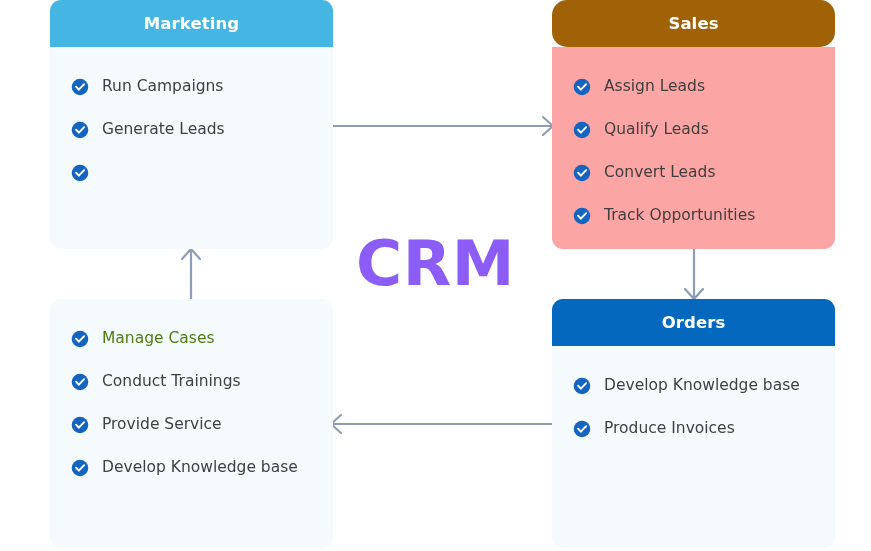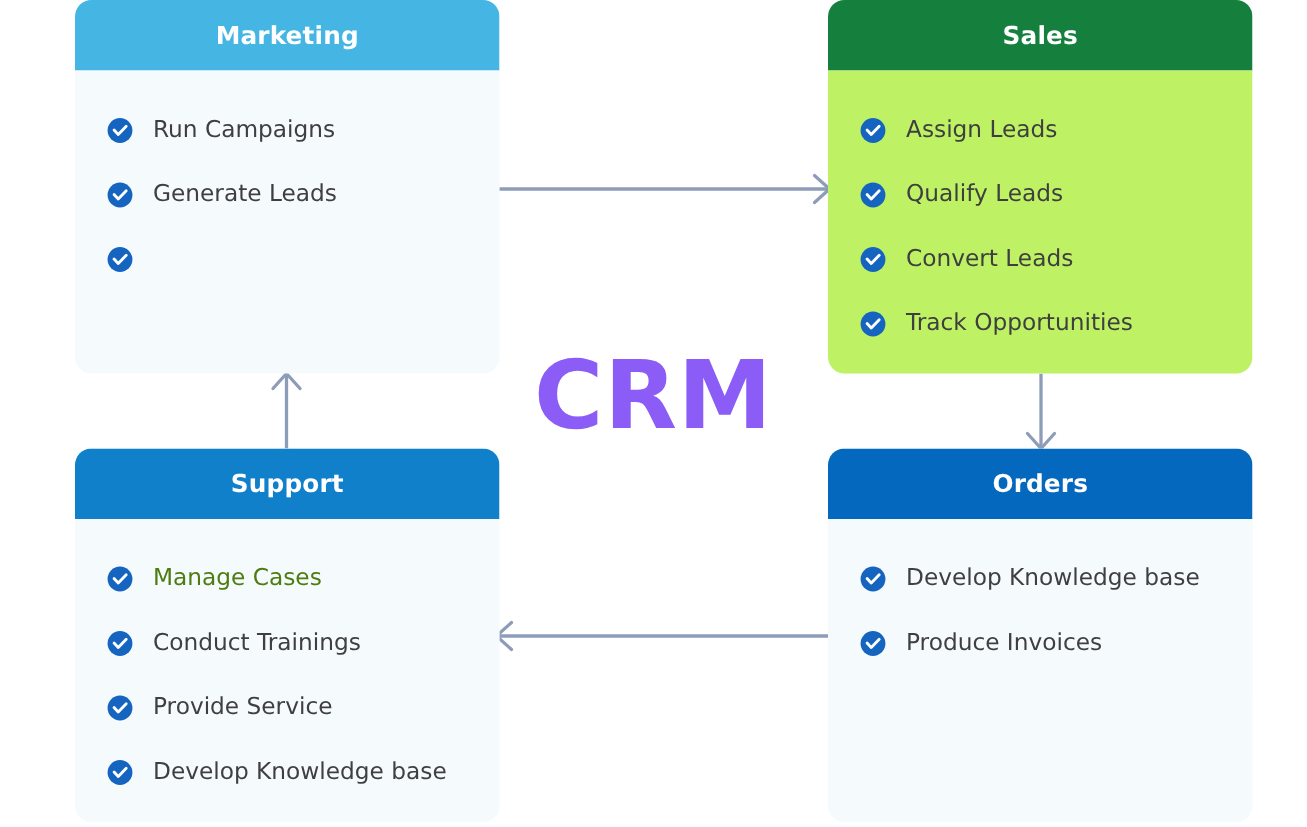--- a/index.html
+++ b/index.html
@@ -152,24 +152,24 @@
           <svg class="check-icon" viewBox="0 0 20 20">
             <circle cx="10" cy="10" r="9.2" fill="#1565c0"></circle>
             <polyline points="5.6,9.6 8.7,13.0 14.6,6.9" fill="none" stroke="#ffffff" stroke-width="2.1" stroke-linecap="round" stroke-linejoin="round"></polyline>
           </svg>
         </li>
       </ul>
     </div>
   </div>
 
   <div class="card card-sales" style="background-color: rgb(245, 250, 253);">
-    <div class="card-header" style="background: #15803d;">
+    <div class="card-header" style="background: #a16207; border-radius: 15px;">
       <span>Sales</span>
     </div>
-    <div class="card-body" style="background-color: #bef264;">
+    <div class="card-body" style="background-color: #fca5a5;">
       <ul class="item-list">
         <li class="item">
           <svg class="check-icon" viewBox="0 0 20 20">
             <circle cx="10" cy="10" r="9.2" fill="#1565c0"></circle>
             <polyline points="5.6,9.6 8.7,13.0 14.6,6.9" fill="none" stroke="#ffffff" stroke-width="2.1" stroke-linecap="round" stroke-linejoin="round"></polyline>
           </svg>
           <span class="item-label" style="color: rgb(63, 63, 63);">Assign Leads</span>
         </li>
         <li class="item">
           <svg class="check-icon" viewBox="0 0 20 20">
@@ -190,23 +190,20 @@
             <circle cx="10" cy="10" r="9.2" fill="#1565c0"></circle>
             <polyline points="5.6,9.6 8.7,13.0 14.6,6.9" fill="none" stroke="#ffffff" stroke-width="2.1" stroke-linecap="round" stroke-linejoin="round"></polyline>
           </svg>
           <span class="item-label" style="color: rgb(63, 63, 63);">Track Opportunities</span>
         </li>
       </ul>
     </div>
   </div>
 
   <div class="card card-support" style="background-color: rgb(245, 250, 253);">
-    <div class="card-header" style="background: rgb(17, 128, 202);">
-      <span>Support</span>
-    </div>
     <div class="card-body" style="background-color: rgb(245, 250, 253);">
       <ul class="item-list">
         <li class="item">
           <svg class="check-icon" viewBox="0 0 20 20">
             <circle cx="10" cy="10" r="9.2" fill="#1565c0"></circle>
             <polyline points="5.6,9.6 8.7,13.0 14.6,6.9" fill="none" stroke="#ffffff" stroke-width="2.1" stroke-linecap="round" stroke-linejoin="round"></polyline>
           </svg>
           <span class="item-label" style="color: #4d7c0f;">Manage Cases</span>
         </li>
         <li class="item">

